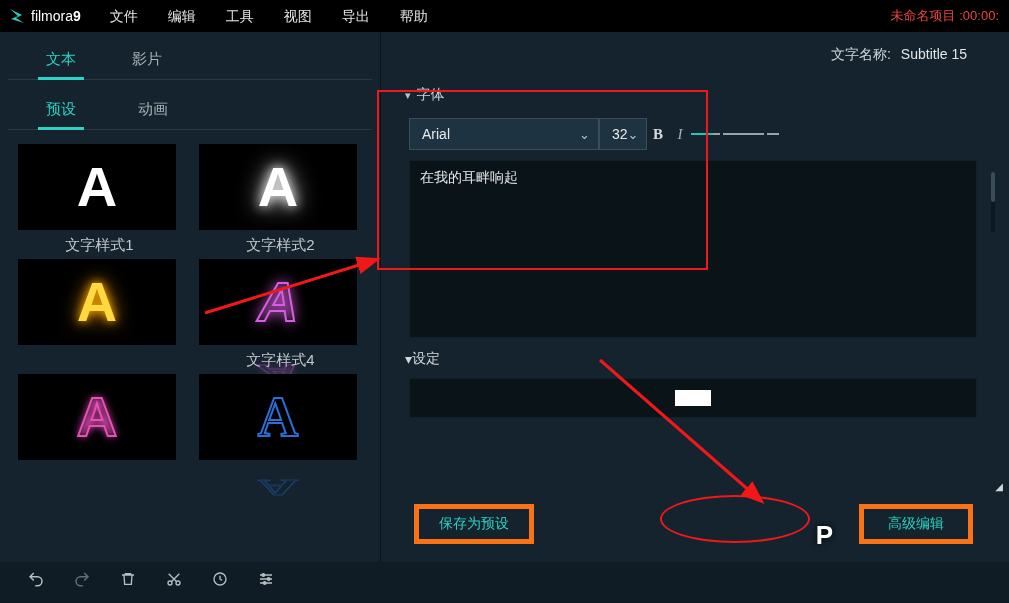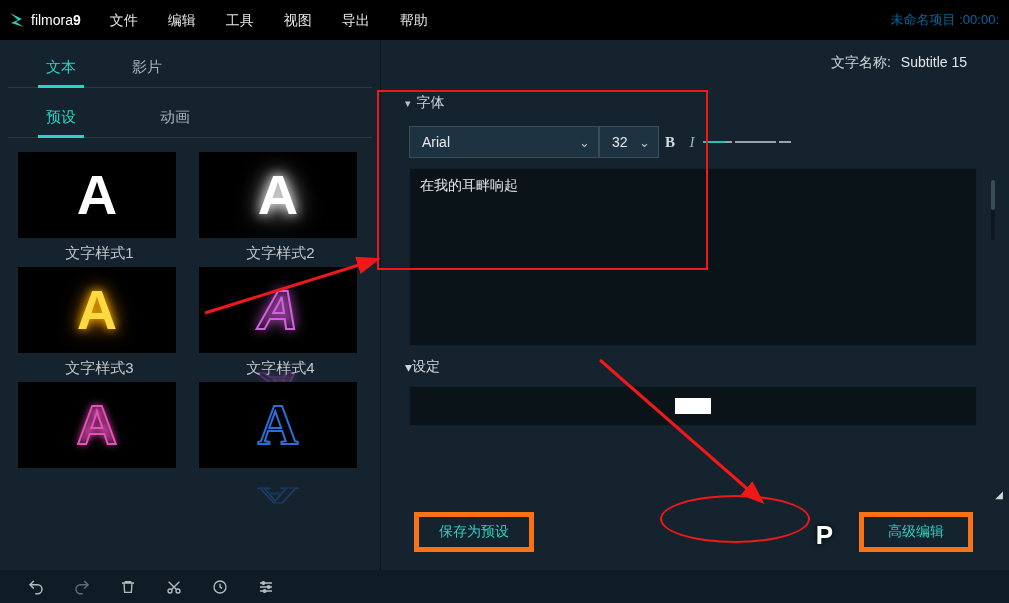--- a/index.html
+++ b/index.html
@@ -7,21 +7,21 @@
   width: 1009px; height: 603px;
   background: #0e1a22;
   font-family: "Microsoft YaHei", Arial, sans-serif;
   color: #d0d6da;
   overflow: hidden;
   position: relative;
 }
 
 
 .menubar {
-  height: 40px;
+  height: 32px;
   background: #000;
   display: flex;
   align-items: center;
   padding: 0 10px 0 0;
 }
 .logo {
   display: flex; align-items: center;
   padding: 0 14px 0 8px;
   font-size: 14px; color: #fff;
 }
@@ -30,21 +30,21 @@
 .menu-item {
   padding: 0 15px;
   font-size: 14px;
   line-height: 32px;
   color: #e2e6e8;
   cursor: pointer;
 }
 .menubar-right {
   margin-left: auto;
   font-size: 13px;
-  color: #0369a1;
+  color: #ef4444;
 }
 
 
 .workspace {
   display: flex;
   height: 530px;
   background: #7dd3fc;
 }
 
 .left-panel {
@@ -52,21 +52,21 @@
   padding: 12px 8px 0 8px;
   background: #14232e;
   position: relative;
 }
 .tabs, .subtabs {
   display: flex;
   gap: 40px;
   padding-left: 30px;
   border-bottom: 1px solid #2a3a44;
 }
-.subtabs { margin-top: 14px; padding-left: 30px; gap: 68px; }
+.subtabs { margin-top: 14px; padding-left: 30px; gap: 46px; }
 .tab {
   font-size: 15px;
   padding: 6px 8px 8px;
   color: #aab3b8;
   cursor: pointer;
 }
 .tab.active {
   color: #2cd2c3;
   border-bottom: 3px solid #2cd2c3;
   margin-bottom: -1px;
@@ -161,21 +161,21 @@
   border: 1px solid #3a4e5a;
   height: 32px;
   display: flex; align-items: center;
   padding: 0 8px 0 12px;
   font-size: 14px;
   color: #e6e9eb;
   position: relative;
   cursor: pointer;
 }
 .dd.font { width: 190px; }
-.dd.size { width: 60px; }
+.dd.size { width: 48px; }
 .dd .caret {
   margin-left: auto;
   font-size: 13px; color: #bcc2c6;
 }
 .fmt-btn {
   width: 22px; height: 22px;
   display: inline-flex; align-items: center; justify-content: center;
   color: #a8b0b5; font-size: 15px;
   cursor: pointer;
 }
@@ -310,21 +310,20 @@
       <div class="preset-cell">
         <div class="preset-thumb thumb-s1">A</div>
         <div class="preset-label">文字样式1</div>
       </div>
       <div class="preset-cell">
         <div class="preset-thumb thumb-s2">A</div>
         <div class="preset-label">文字样式2</div>
       </div>
       <div class="preset-cell">
         <div class="preset-thumb thumb-s3">A</div>
-        <div class="preset-label">文字样式3</div>
       </div>
       <div class="preset-cell">
         <div class="preset-thumb thumb-s4">A</div>
         <div class="preset-label">文字样式4</div>
       </div>
       <div class="preset-cell">
         <div class="preset-thumb thumb-s5">A</div>
         <div class="preset-label"></div>
       </div>
       <div class="preset-cell">

